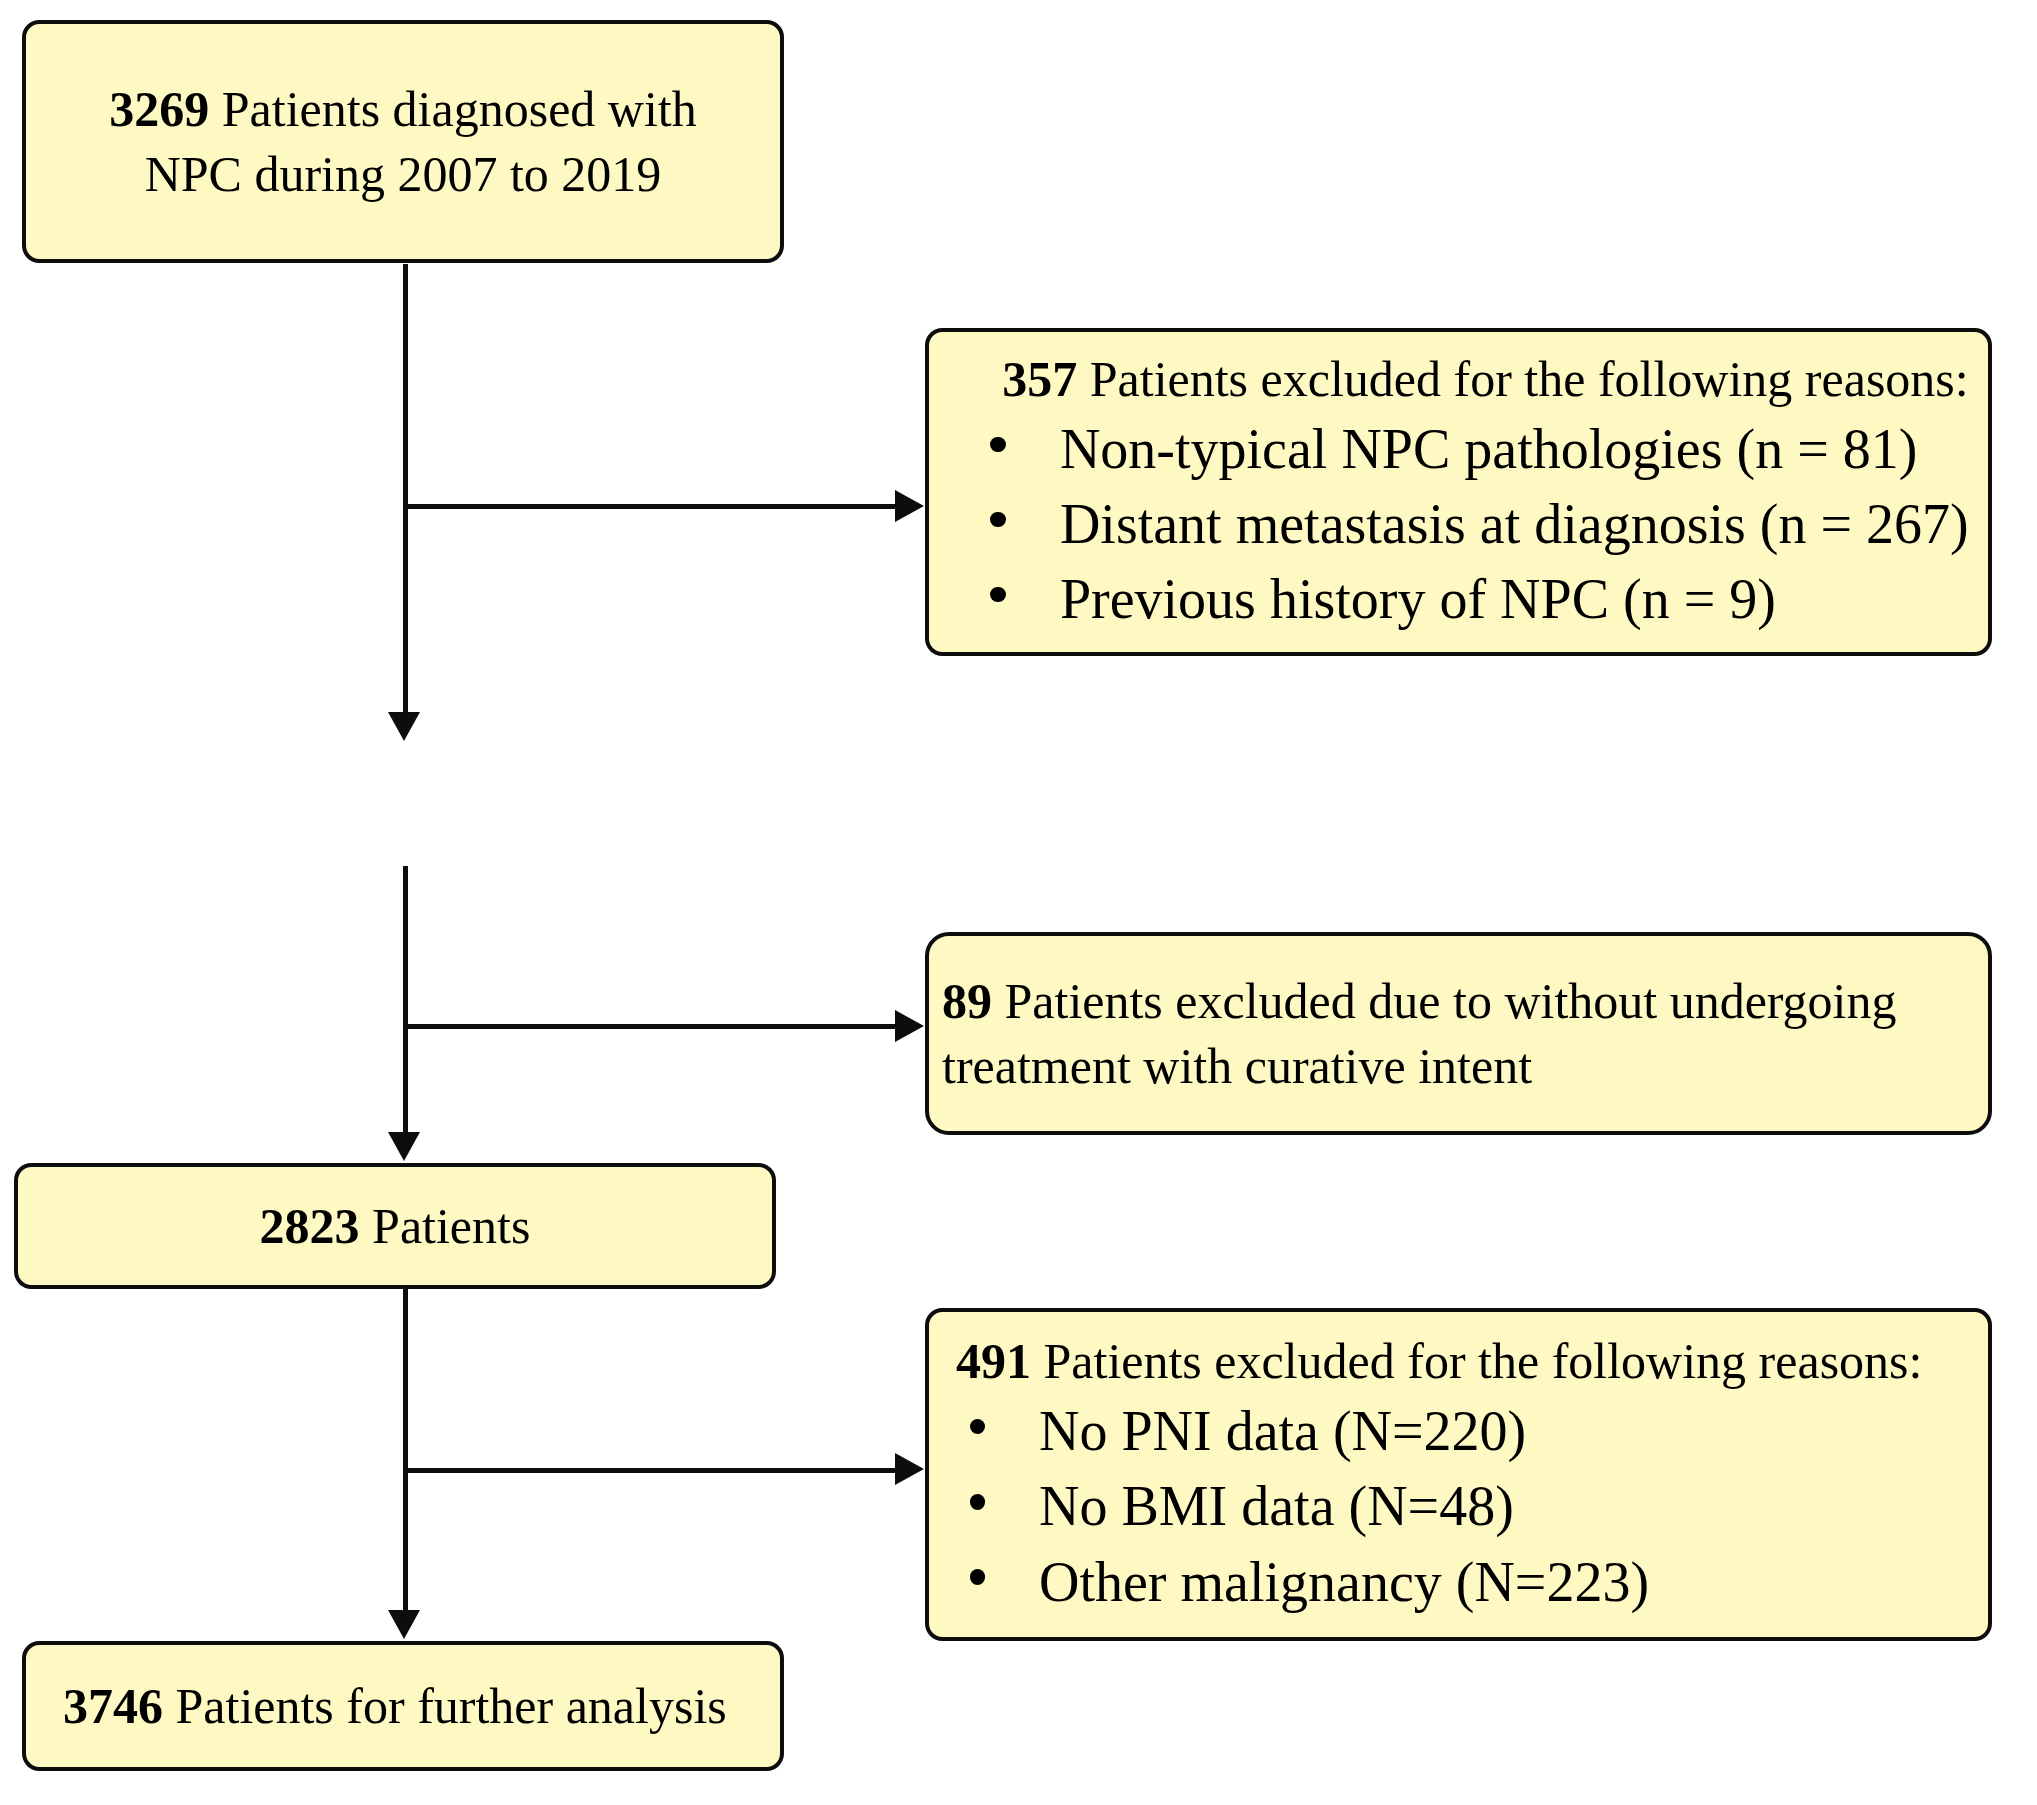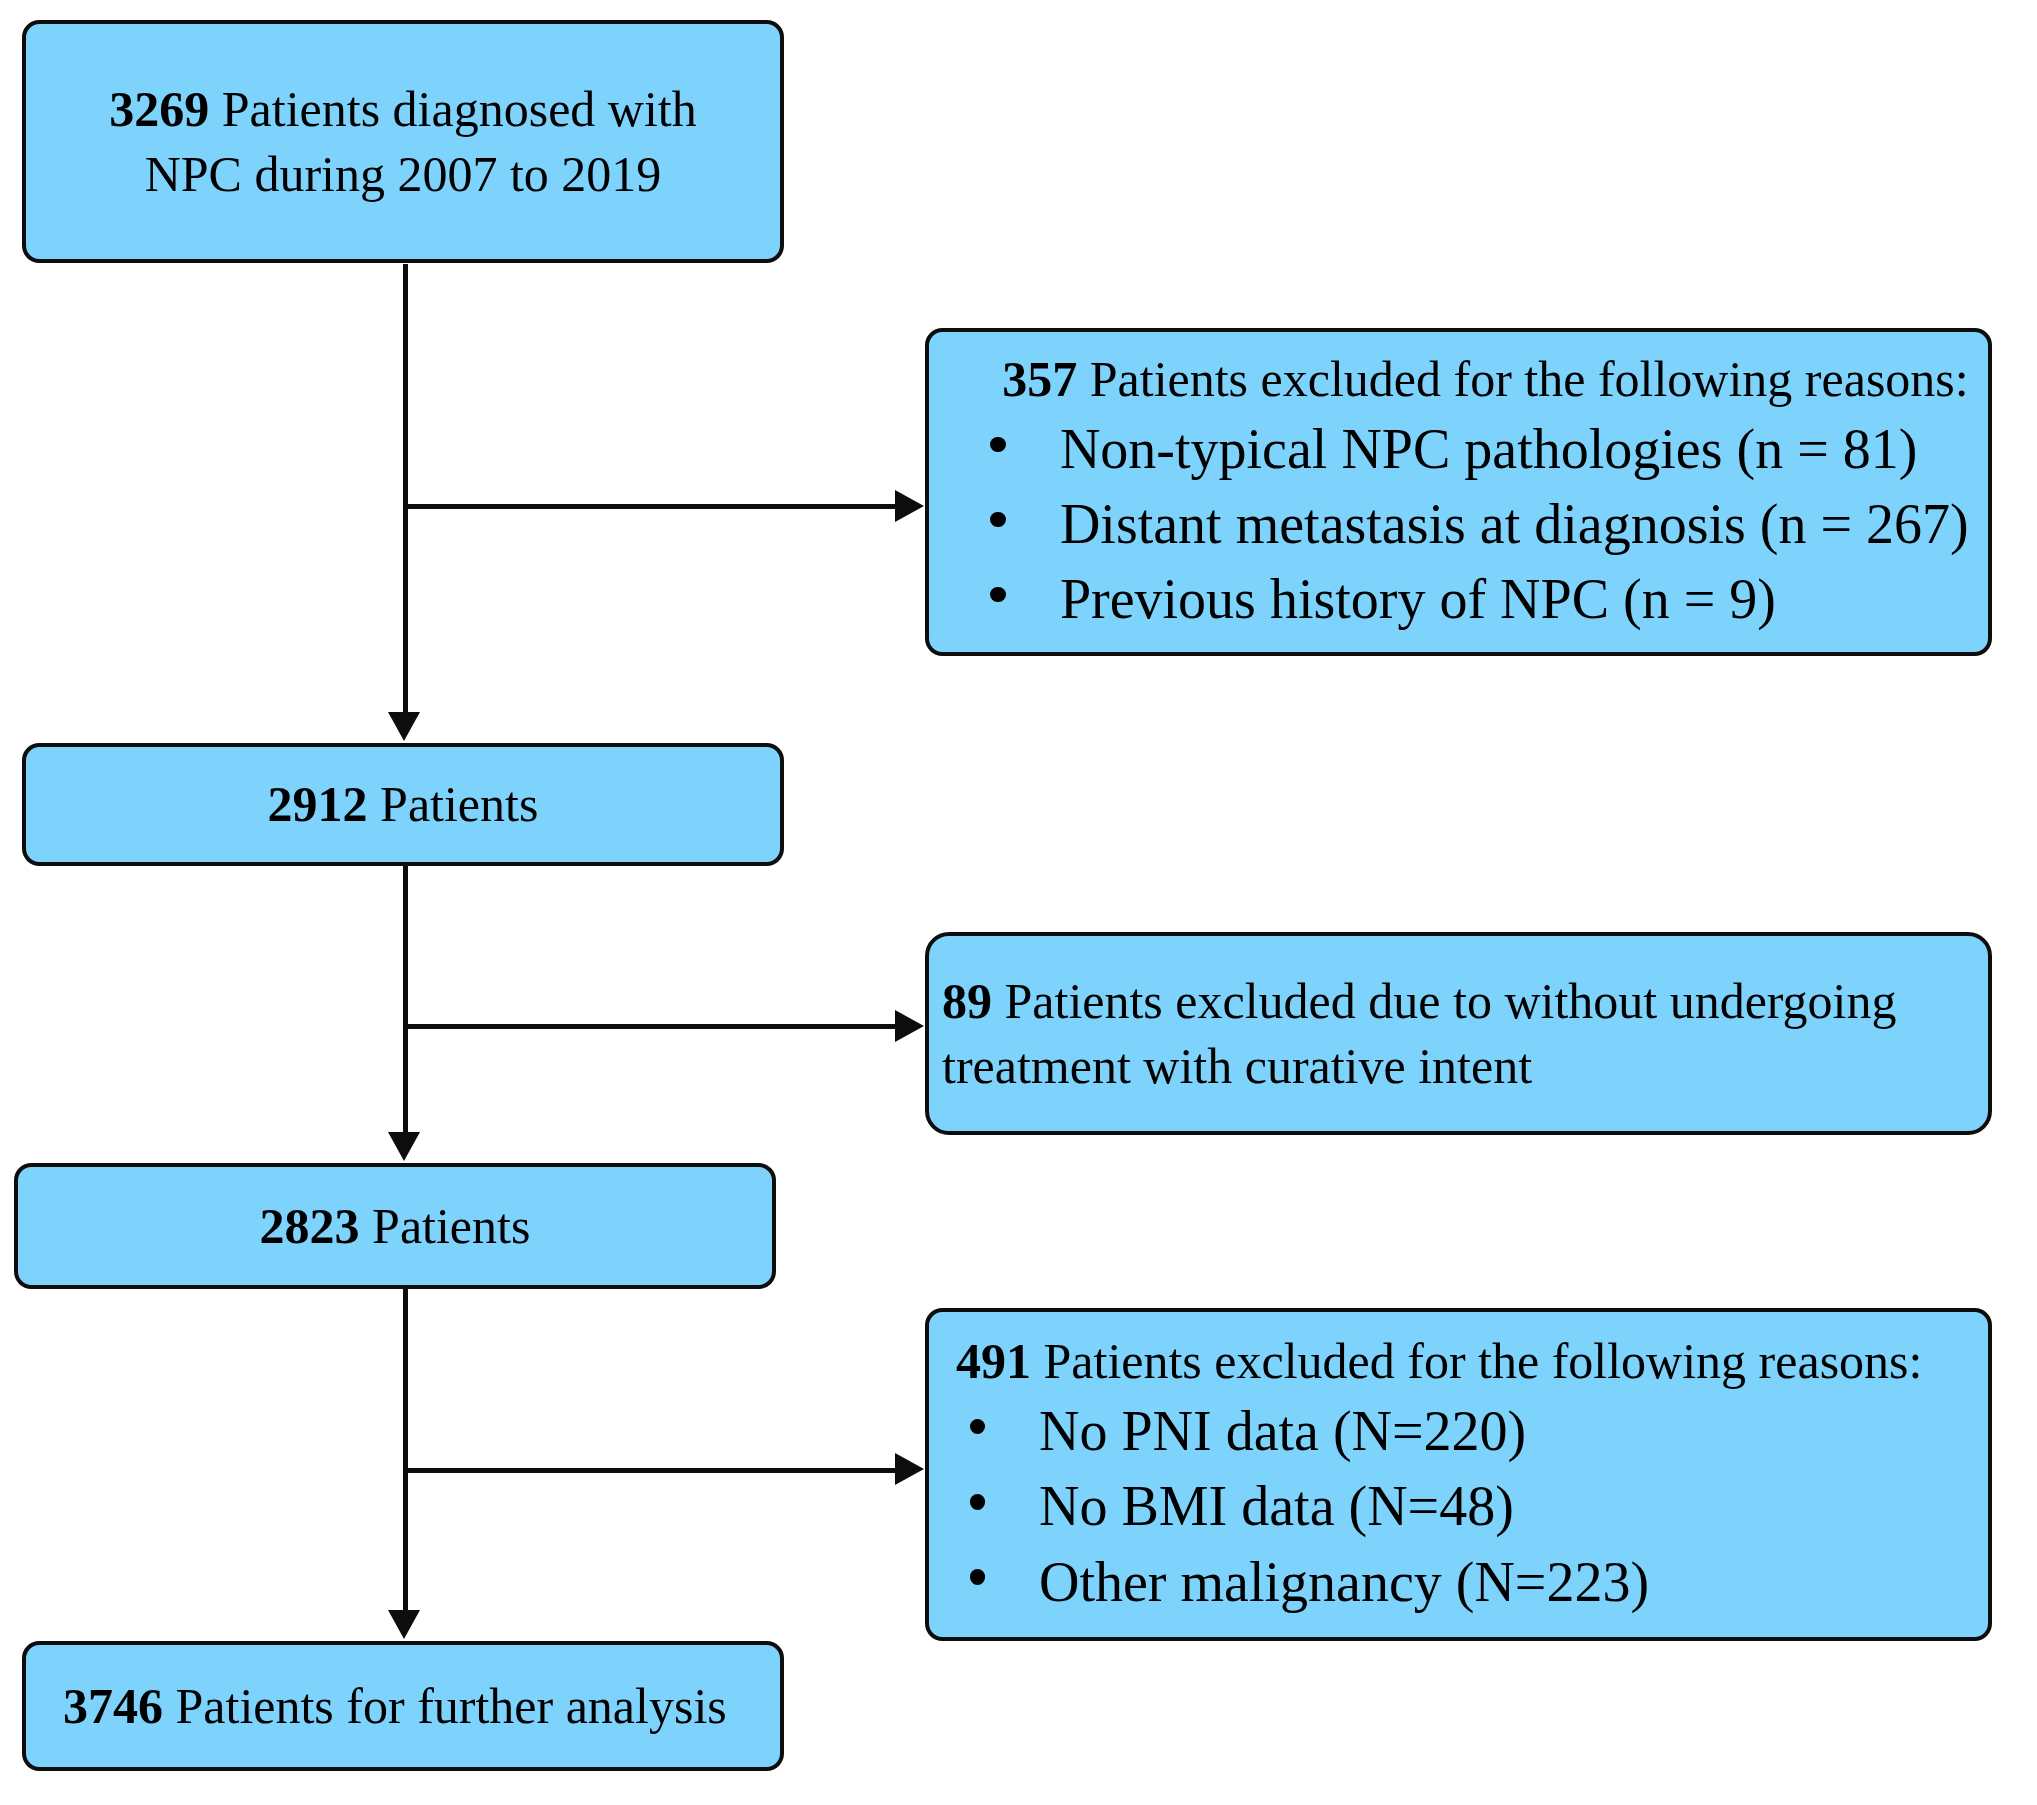--- a/index.html
+++ b/index.html
@@ -13,21 +13,21 @@
     height: 1806px;
     background: #ffffff;
     font-family: "Liberation Serif", "DejaVu Serif", serif;
     overflow: hidden;
   }
   .box {
     position: absolute;
     box-sizing: border-box;
     border: 4.8px solid #0d0d0d;
     border-radius: 17.4px;
-    background: #7dd3fc;
+    background: #fef9c3;
     display: flex;
     flex-direction: column;
     justify-content: center;
     color: #000000;
   }
   .box.center-box {
     align-items: center;
     text-align: center;
   }
   .box.left-box {
@@ -115,25 +115,20 @@
   <div class="hline" style="left:405px; top:1468px; width:490px;"></div>
   <div class="arrow-right" style="left:895px; top:1453px;"></div>
 
   <div class="box center-box" style="left:22px; top:20px; width:762px; height:243px;">
     <div class="line">
       <span class="lead">3269</span><span> Patients diagnosed with</span>
     </div>
     <div class="line">NPC during 2007 to 2019</div>
   </div>
 
-  <div class="box center-box" style="left:22px; top:743px; width:762px; height:123px;">
-    <div class="line">
-      <span class="lead">2912</span><span> Patients</span>
-    </div>
-  </div>
 
   <div class="box center-box" style="left:14px; top:1163px; width:762px; height:126px;">
     <div class="line">
       <span class="lead">2823</span><span> Patients</span>
     </div>
   </div>
 
   <div class="box left-box" style="left:22px; top:1641px; width:762px; height:130px; padding-left:37px;">
     <div class="line">
       <span class="lead">3746</span><span> Patients for further analysis</span>

